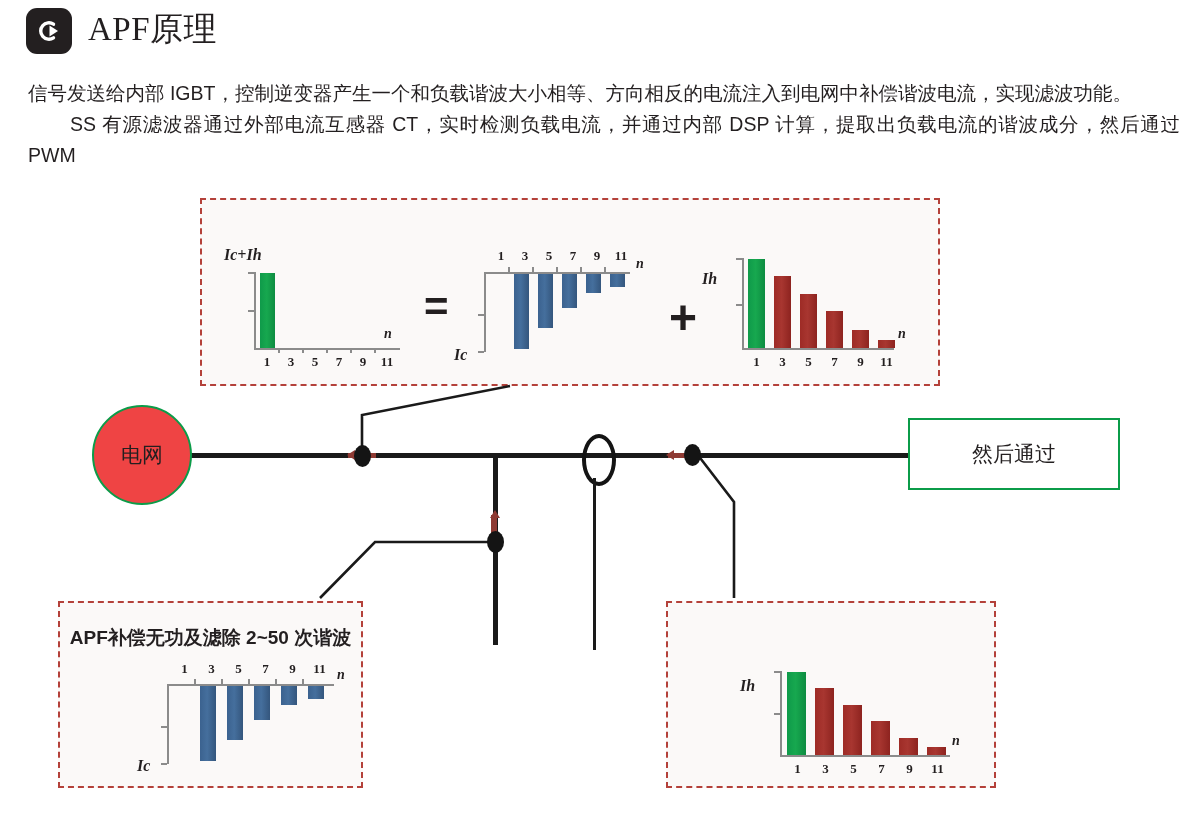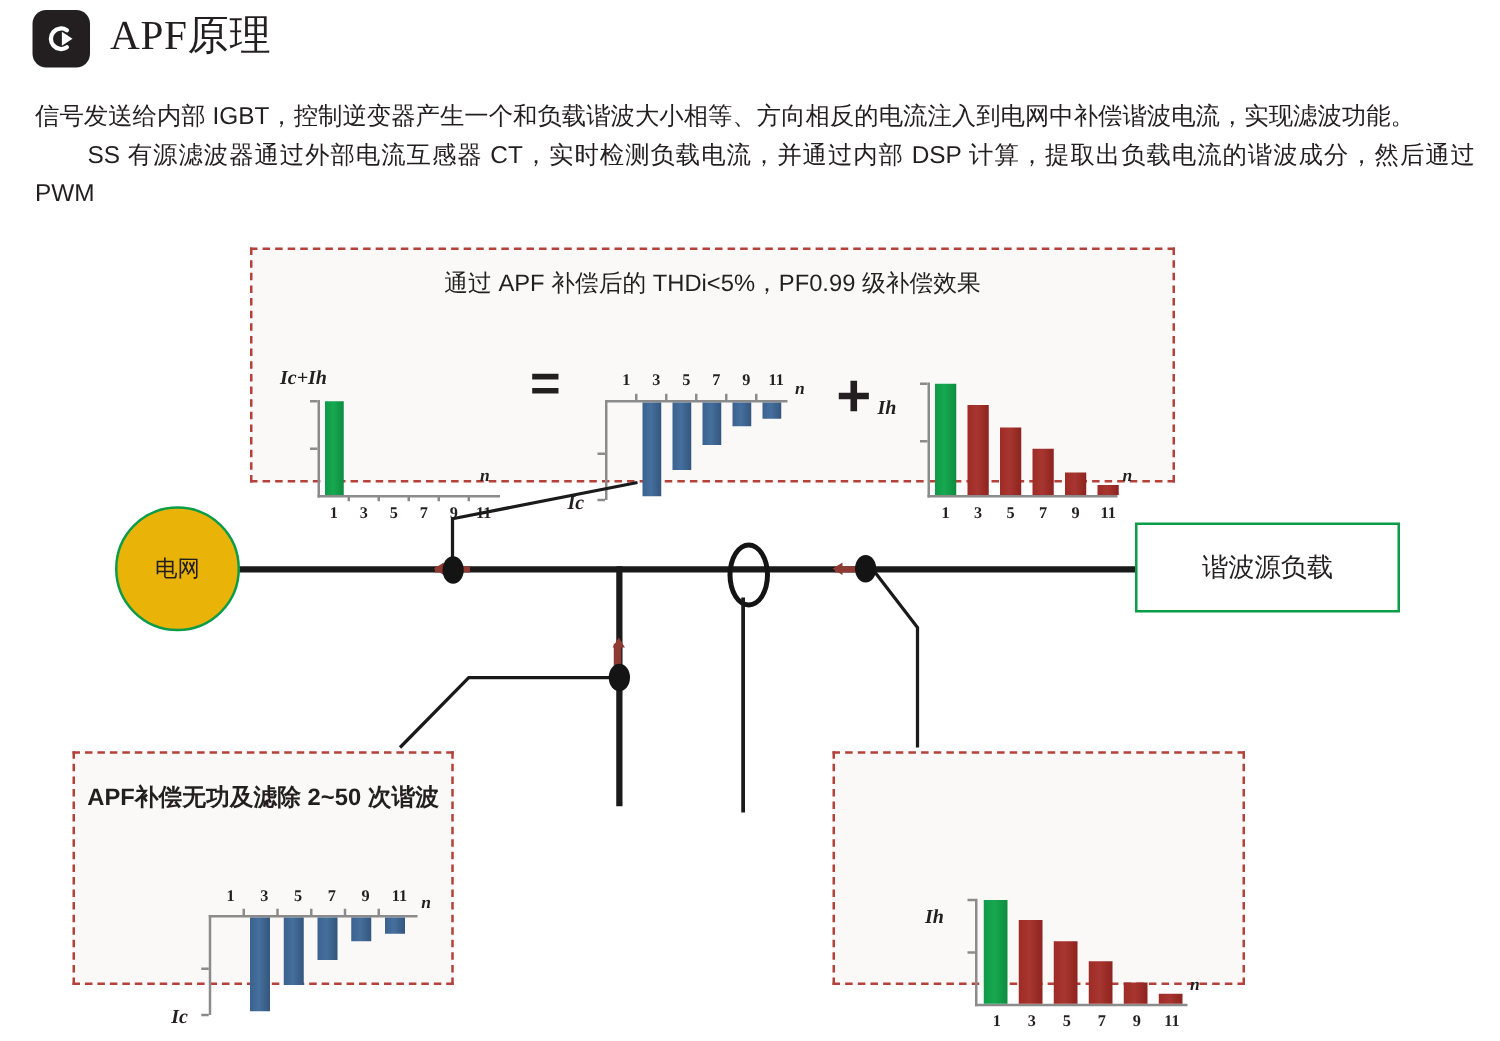--- a/index.html
+++ b/index.html
@@ -37,21 +37,21 @@
     border:2.4px dashed #b4413a;
     background:#fbf9f8;
     box-sizing:border-box;
   }
   .panel-title{
     position:absolute;left:0;right:0;text-align:center;
     font-size:19px;color:#231f20;white-space:nowrap;
   }
 
   
-  .chart{position:absolute;margin-top:48px;}
+  .chart{position:absolute;}
   .axis-v{position:absolute;width:2px;background:#8b8b8b;}
   .axis-h{position:absolute;height:2px;background:#8b8b8b;}
   .tickmark{position:absolute;background:#8b8b8b;}
   .bar{position:absolute;}
   .bar.green{background:linear-gradient(to right,#0f9a4a,#17a84f 45%,#0d8c41);}
   .bar.red{background:linear-gradient(to right,#9e2b26,#a83630 45%,#8d231f);}
   .bar.blue{background:linear-gradient(to right,#3b628f,#456f9d 45%,#34567d);}
   .xlab{
     position:absolute;font-size:13px;font-weight:bold;color:#231f20;
     text-align:center;font-family:"Liberation Serif","DejaVu Serif",serif;
@@ -85,21 +85,21 @@
     border-left:5px solid transparent;border-right:5px solid transparent;
     border-bottom:8px solid #8e3a33;
   }
   .ct-ring{
     position:absolute;width:26px;height:44px;border:4.5px solid #141414;
     border-radius:50%;background:transparent;
   }
   .grid-circle{
     position:absolute;border:2.4px solid #0b9c49;border-radius:50%;
     display:flex;align-items:center;justify-content:center;
-    font-size:18px;color:#231f20;background:#eab308;
+    font-size:21px;color:#231f20;background:#ef4444;
   }
   .load-box{
     position:absolute;border:2.2px solid #0b9c49;background:#fff;
     display:flex;align-items:center;justify-content:center;
     font-size:21px;color:#231f20;
   }
   .leader{position:absolute;overflow:visible;}
 </style>
 </head>
 <body>
@@ -116,21 +116,20 @@
     <div class="hdr-title">APF原理</div>
   </div>
 
   <div class="para">
     <p>信号发送给内部 IGBT，控制逆变器产生一个和负载谐波大小相等、方向相反的电流注入到电网中补偿谐波电流，实现滤波功能。</p>
     <p><span class="ind"></span><span>SS 有源滤波器通过外部电流互感器 CT，实时检测负载电流，并通过内部 DSP 计算，提取出负载电流的谐波成分，然后通过 PWM</span></p>
   </div>
 
   <div class="panel" style="left:200px;top:198px;width:740px;height:188px;">
 
-    <div class="panel-title" style="top:14px;">通过 APF 补偿后的 THDi&lt;5%，PF0.99 级补偿效果</div>
 
     <div class="chart" style="left:14px;top:48px;width:190px;height:128px;">
       <div class="axname" style="left:8px;top:-2px;font-size:16px;">
         <span>Ic+Ih</span>
       </div>
 
       <div class="axis-v" style="left:38px;top:24px;height:78px;"></div>
       <div class="axis-h" style="left:38px;top:100px;width:146px;"></div>
 
       <div class="tickmark" style="left:32px;top:24px;width:6px;height:2px;"></div>
@@ -235,21 +234,21 @@
     <div class="redseg" style="left:348px;top:63px;width:28px;"></div>
     <div class="arrow-l" style="left:347px;top:60px;"></div>
     <div class="redseg" style="left:668px;top:63px;width:30px;"></div>
     <div class="arrow-l" style="left:666px;top:60px;"></div>
 
     <div class="grid-circle" style="left:92px;top:15px;width:96px;height:96px;">
       <span>电网</span>
     </div>
 
     <div class="load-box" style="left:908px;top:28px;width:208px;height:68px;">
-      <span>谐波源负载</span>
+      <span>然后通过</span>
     </div>
 
     <div class="wire wire-v" style="left:493px;top:63px;height:192px;"></div>
     <div class="redseg" style="left:491px;top:125px;width:6px;height:36px;"></div>
     <div class="arrow-u" style="left:490px;top:120px;"></div>
     <div class="node" style="left:487px;top:141px;"></div>
 
     <div class="ct-ring" style="left:582px;top:44px;"></div>
     <div class="wire" style="left:593px;top:88px;width:3px;height:172px;"></div>
 

